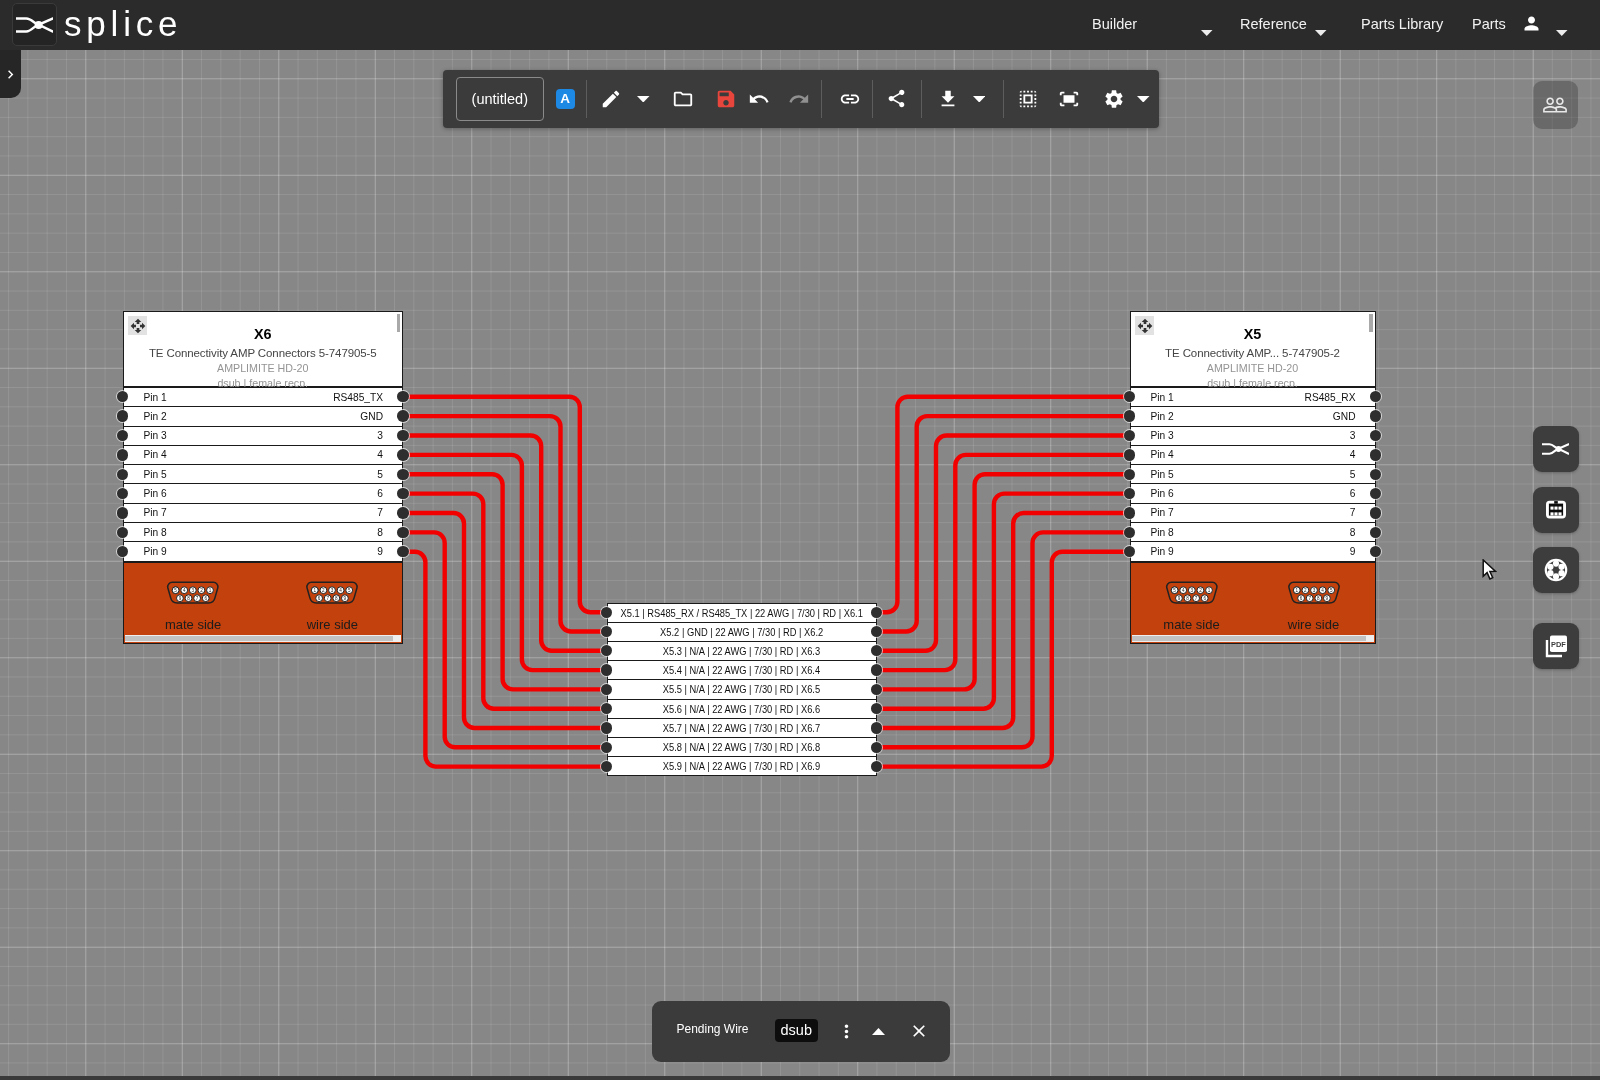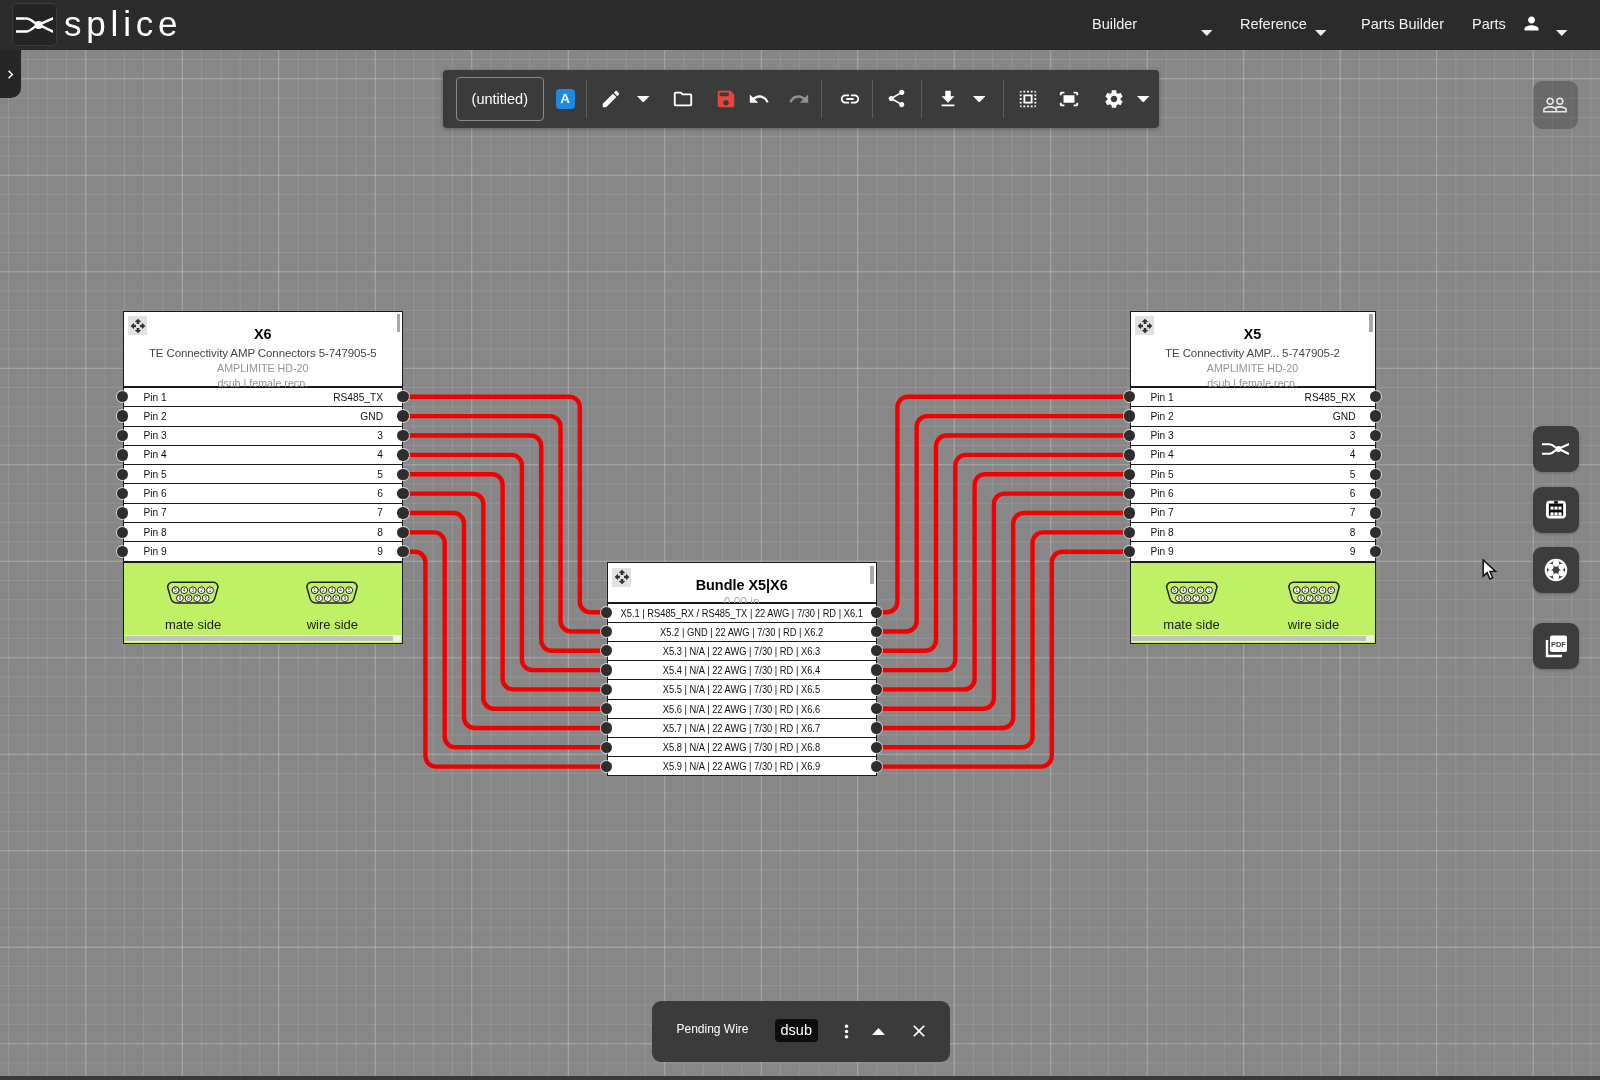--- a/index.html
+++ b/index.html
@@ -36,21 +36,21 @@
 .t1 { font-size:14.4px; font-weight:bold; color:#000; margin-top:14px; }
 .t2 { font-size:11.5px; color:#454545; margin-top:5px; letter-spacing:-0.1px; }
 .t3 { font-size:10.7px; color:#949494; margin-top:3px; }
 .t4 { font-size:12px; color:#a9a9a9; margin-top:2px; }
 .rows { position:absolute; background:#fff; border:1px solid #1a1a1a; display:flex; flex-direction:column; }
 .prow, .brow { flex:1; border-bottom:1px solid #1a1a1a; display:flex; align-items:center; font-size:10.2px; color:#111; }
 .prow:last-child, .brow:last-child { border-bottom:none; }
 .prow { justify-content:space-between; padding:0 19px 0 20px; }
 .brow { justify-content:center; }
 .brow span { font-size:10.6px; white-space:nowrap; transform:scaleX(0.88); transform-origin:center; display:inline-block; }
-.foot { position:absolute; background:#bef264; border:1px solid #1a1a1a; }
+.foot { position:absolute; background:#c2410c; border:1px solid #1a1a1a; }
 .db9 { position:absolute; top:17px; transform:translateX(-50%); text-align:center; }
 .sidelab { font-size:13px; color:#1c1c1c; margin-top:7px; }
 .hsb { position:absolute; left:1px; bottom:1px; width:calc(100% - 2px); height:7px; background:#eee; }
 .hsbt { position:absolute; left:0; top:1px; height:5px; width:97%; background:#c2c2c2; }
 .dot { position:absolute; width:11.4px; height:11.4px; border-radius:50%; background:#2e2e2e; box-shadow:0 0 0 1px rgba(255,255,255,.65); }
 #botbar { position:absolute; left:651.5px; top:1000.5px; width:298px; height:61px; background:#3b3b3b; border-radius:9px; color:#fff; }
 #botbar .lbl { position:absolute; font-size:12px; top:21.5px; }
 #botbar .badge { position:absolute; top:18px; background:#0d0d0d; color:#fff; font-size:14.5px; border-radius:4px; padding:3px 6px 4px; }
 #botbar .bico { position:absolute; top:20px; }
 #botbar svg { display:block; }
@@ -298,30 +298,20 @@
             <text x="23.7" y="19.9" font-size="4.6">7</text>
             <text x="32.3" y="19.9" font-size="4.6">8</text>
             <text x="40.9" y="19.9" font-size="4.6">9</text>
           </g>
         </svg><div class="sidelab">wire side</div></div>
   <div class="hsb">
         <div class="hsbt"></div>
       </div>
 </div>
 
-<div class="hdr" style="left:606.7px;top:562.0px;width:270.0px;height:40.5px">
-  <div class="move">
-        <svg width="16" height="16" viewBox="0 0 24 24">
-          <path d="M10 9h4V6h3l-5-5-5 5h3v3zm-1 1H6V7l-5 5 5 5v-3h3v-4zm14 2l-5-5v3h-3v4h3v3l5-5zm-9 3h-4v3H7l5 5 5-5h-3v-3z" fill="#333"></path>
-        </svg>
-      </div>
-  <div class="vsb"></div>
-  <div class="t1">Bundle X5|X6</div>
-  <div class="t4">0.00 in</div>
-</div>
 <div class="rows" style="left:606.7px;top:602.5px;width:270.0px;height:173.8px">
       <div class="brow">
         <span>X5.1 | RS485_RX / RS485_TX | 22 AWG | 7/30 | RD | X6.1</span>
       </div>
       <div class="brow">
         <span>X5.2 | GND | 22 AWG | 7/30 | RD | X6.2</span>
       </div>
       <div class="brow">
         <span>X5.3 | N/A | 22 AWG | 7/30 | RD | X6.3</span>
       </div>
@@ -409,21 +399,21 @@
   <div id="wordmark">splice</div>
   <div id="nav">
     <span class="ni" style="left:1092px">Builder</span>
         <span class="nc" style="left:1201px;top:23.5px"><svg width="11.5" height="6" viewBox="0 0 11.5 6">
             <polygon points="0,0 11.5,0 5.75,6" fill="#ececec"></polygon>
           </svg></span>
     <span class="ni" style="left:1240px">Reference</span>
         <span class="nc" style="left:1315px;top:23.5px"><svg width="11.5" height="6" viewBox="0 0 11.5 6">
             <polygon points="0,0 11.5,0 5.75,6" fill="#ececec"></polygon>
           </svg></span>
-    <span class="ni" style="left:1361px">Parts Builder</span>
+    <span class="ni" style="left:1361px">Parts Library</span>
     <span class="ni" style="left:1472px">Parts</span>
     <span class="nc" style="left:1521px;top:13px"><svg width="21" height="21" viewBox="0 0 24 24">
             <path d="M12 12c2.21 0 4-1.79 4-4s-1.79-4-4-4-4 1.79-4 4 1.79 4 4 4zm0 2c-2.67 0-8 1.34-8 4v2h16v-2c0-2.66-5.33-4-8-4z" fill="#fff"></path>
           </svg></span>
     <span class="nc" style="left:1556px;top:23.5px"><svg width="11.5" height="6" viewBox="0 0 11.5 6">
             <polygon points="0,0 11.5,0 5.75,6" fill="#ececec"></polygon>
           </svg></span>
   </div>
  </div>
  <div id="lefttab">

